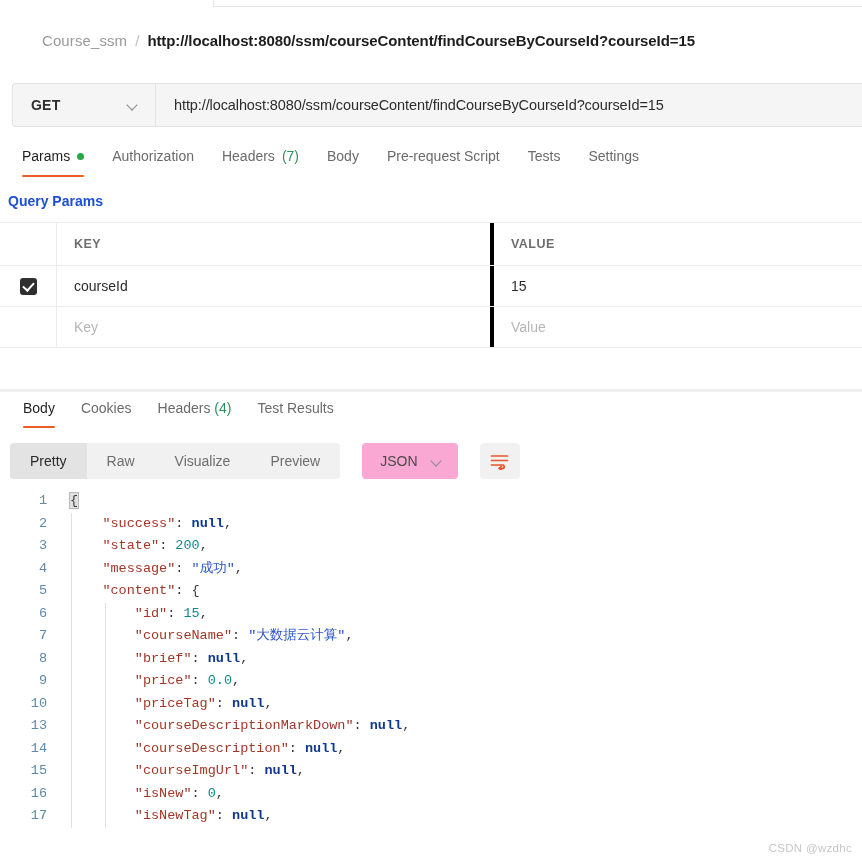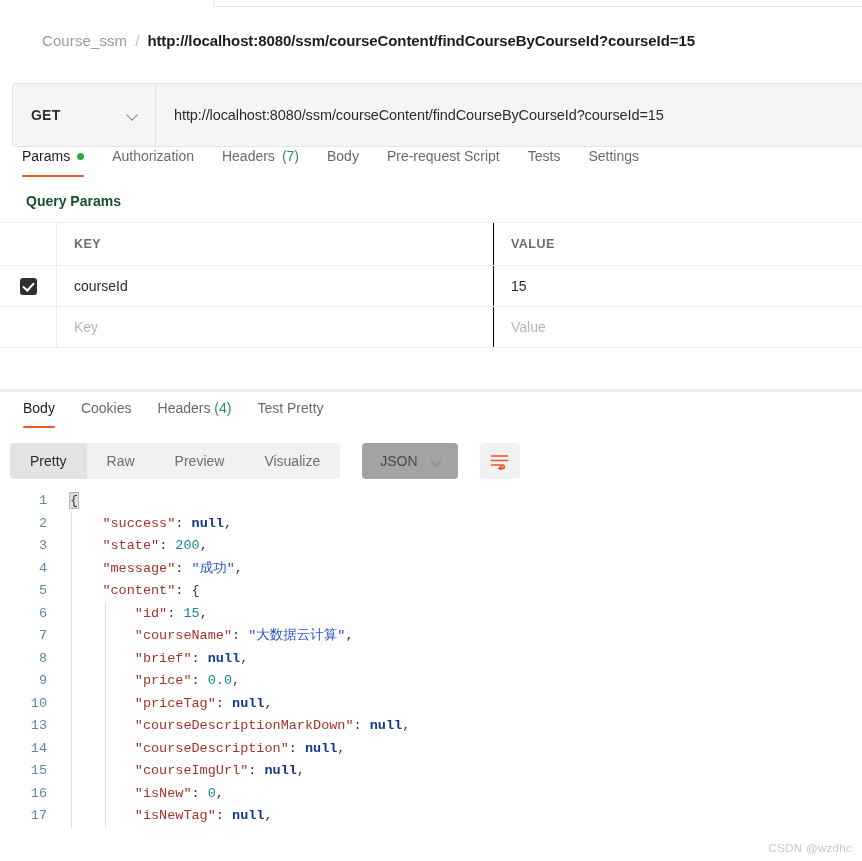--- a/index.html
+++ b/index.html
@@ -36,21 +36,21 @@
     font-size: 15px; color: #9a9a9a; letter-spacing: .1px;
   }
   .crumb-sep { font-size: 15px; color: #c2c2c2; margin: 0 8px; }
   .crumb-name {
     font-size: 15px; color: #1d1d1d; font-weight: 600; letter-spacing: -.1px;
   }
 
   
   .urlrow {
     position: absolute; top: 83px; left: 12px;
-    width: 850px; height: 64px;
+    width: 850px; height: 44px;
     display: flex; align-items: stretch;
     border: 1px solid #e4e4e4; border-right: none;
     border-radius: 4px 0 0 4px;
     background: #f5f5f5;
   }
   .method {
     width: 143px; display: flex; align-items: center;
     justify-content: space-between;
     padding: 0 16px 0 18px;
     border-right: 1px solid #e4e4e4;
@@ -89,36 +89,36 @@
     height: 2.5px; background: #ef5b25; border-radius: 2px;
   }
   .rtab .cnt { color: #2f8f5b; }
   .dot-green {
     width: 7px; height: 7px; border-radius: 50%;
     background: #28a745; display: inline-block;
   }
 
   
   .qp-title {
-    position: absolute; top: 193px; left: 26px;
-    font-size: 14px; color: #14532d; font-weight: 600;
+    position: absolute; top: 193px; left: 8px;
+    font-size: 14px; color: #1d4ed8; font-weight: 600;
   }
   .qp-table {
     position: absolute; top: 222px; left: 0; width: 862px;
     border-top: 1px solid #ececec;
   }
   .qp-row { display: flex; height: 41px; border-bottom: 1px solid #ececec; }
   .qp-row.hdr { height: 43px; }
   .qp-cb {
     width: 57px; display: flex; align-items: center; justify-content: center;
     border-right: 1px solid #ececec;
   }
   .qp-key {
     width: 437px; display: flex; align-items: center; padding-left: 17px;
-    border-right: 1px solid #000000;
+    border-right: 4px solid #000000;
     font-size: 14px; color: #2b2b2b;
   }
   .qp-val {
     flex: 1; display: flex; align-items: center; padding-left: 17px;
     font-size: 14px; color: #2b2b2b;
   }
   .qp-row.hdr .qp-key, .qp-row.hdr .qp-val {
     font-size: 12.5px; font-weight: 700; color: #6e6e6e; letter-spacing: .45px;
   }
   .qp-row.empty .qp-key, .qp-row.empty .qp-val { color: #b5b5b5; }
@@ -165,21 +165,21 @@
     height: 36px;
   }
   .seg-item {
     display: flex; align-items: center; padding: 0 20px;
     font-size: 14px; color: #6e6e6e; cursor: pointer;
   }
   .seg-item.active { background: #e3e3e3; color: #2a2a2a; }
   .jsonsel {
     display: flex; align-items: center; gap: 14px;
     height: 36px; padding: 0 15px 0 18px;
-    background: #a3a3a3; border-radius: 4px; cursor: pointer;
+    background: #f9a8d4; border-radius: 4px; cursor: pointer;
   }
   .jsonsel-label { font-size: 14px; color: #4a4a4a; }
   .wrapbtn {
     width: 40px; height: 36px; background: #f1f1f1; border-radius: 4px;
     display: flex; align-items: center; justify-content: center; cursor: pointer;
   }
 
   
   .code {
     position: absolute; top: 490px; left: 0; width: 862px; height: 371px;
@@ -285,29 +285,29 @@
       </div>
     </div>
 </div>
 
 <div class="splitter"></div>
 
 <div class="restabs" id="response-tabs">
     <div class="restab active"><span>Body</span></div>
     <div class="restab"><span>Cookies</span></div>
     <div class="restab"><span>Headers</span><span class="cnt"> (4)</span></div>
-    <div class="restab"><span>Test Pretty</span></div>
+    <div class="restab"><span>Test Results</span></div>
   </div>
 
 <div class="formatbar">
   <div class="seg" id="view-seg">
       <div class="seg-item active">Pretty</div>
       <div class="seg-item">Raw</div>
+      <div class="seg-item">Visualize</div>
       <div class="seg-item">Preview</div>
-      <div class="seg-item">Visualize</div>
     </div>
   <div class="jsonsel">
     <span class="jsonsel-label">JSON</span>
     <span class="chev"></span>
   </div>
   <div class="wrapbtn">
     <svg width="19" height="17" viewBox="0 0 19 17">
       <line x1="1.5" y1="3" x2="17.5" y2="3" stroke="#e8552a" stroke-width="1.7" stroke-linecap="round"></line>
       <line x1="1.5" y1="7.5" x2="17.5" y2="7.5" stroke="#e8552a" stroke-width="1.7" stroke-linecap="round"></line>
       <path d="M1.5 12 H13.5 a2.6 2.6 0 0 1 0 3.4 H9.5" fill="none" stroke="#e8552a" stroke-width="1.7" stroke-linecap="round" stroke-linejoin="round"></path>

